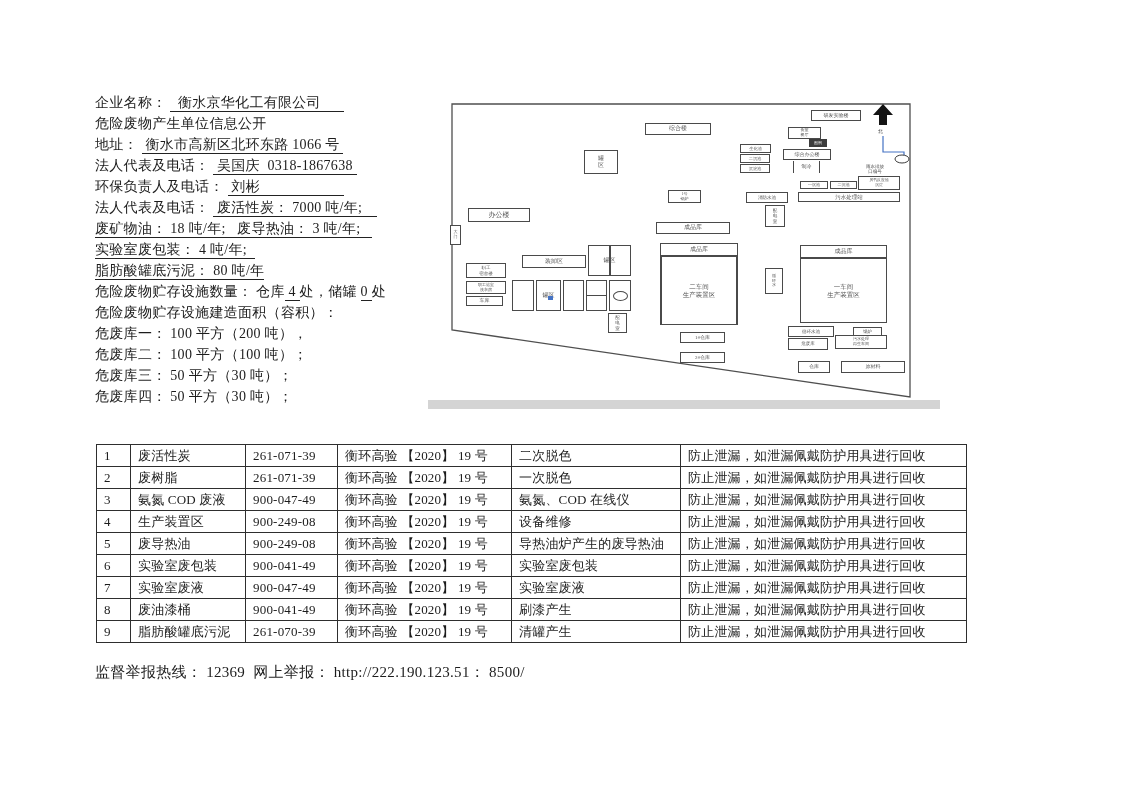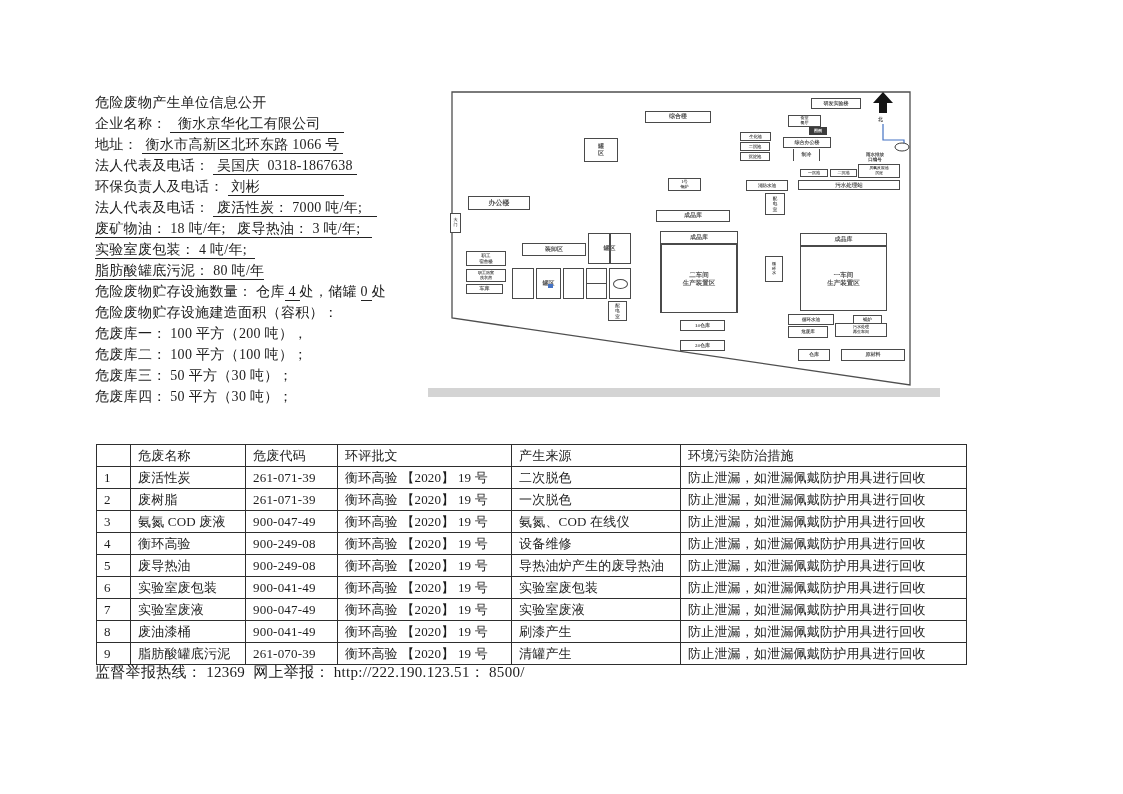--- a/index.html
+++ b/index.html
@@ -16,21 +16,21 @@
   #waste-table{position:absolute;left:96px;top:444px;border-collapse:collapse;
                font-size:13px;table-layout:fixed;}
   #waste-table th,#waste-table td{border:1px solid #2e2e2e;font-weight:normal;
                text-align:left;padding:1px 4px 1px 7px;height:19px;line-height:16px;
                overflow:hidden;white-space:nowrap;letter-spacing:.2px;}
 
   
   #footer-line{position:absolute;left:95px;top:663px;font-size:15px;letter-spacing:.3px;white-space:pre;}
 
   
-  #site-map{position:absolute;left:440px;top:88px;width:480px;height:315px;overflow:visible;font-weight:bold;}
+  #site-map{position:absolute;left:440px;top:100px;width:480px;height:315px;overflow:visible;}
   #site-map svg{position:absolute;left:0;top:0;overflow:visible;}
   .dbox{position:absolute;border:1px solid #4a4a4a;background:#fff;color:#555;
         display:flex;align-items:center;justify-content:center;text-align:center;
         line-height:1.2;white-space:pre-line;box-sizing:border-box;}
   .dbox.dark{background:#3c3c3c;color:#f0f0f0;border-color:#3c3c3c;}
   .dbox.sideonly{border-top:none;border-bottom:none;}
   .dbox.hdiv{background:linear-gradient(to bottom,transparent 48%,#4a4a4a 48%,#4a4a4a 53%,transparent 53%);}
   .dbox.vdiv{background:linear-gradient(to right,transparent 48%,#4a4a4a 48%,#4a4a4a 53%,transparent 53%);}
   .dbox.oval::after{content:"";width:13px;height:8px;border:1px solid #4a4a4a;border-radius:50%;}
   .dbox.blue::after{content:"";position:absolute;width:5px;height:4px;background:#4472c4;left:46%;top:52%;}
@@ -38,22 +38,22 @@
   #north-label{position:absolute;font-size:5px;color:#444;}
   #outfall-label{position:absolute;font-size:4.5px;color:#444;white-space:pre-line;text-align:center;line-height:1.2;}
   #diagram-shadow{position:absolute;left:-12px;top:300px;width:512px;height:9px;background:#c6c6c6;opacity:.75;}
 </style>
 </head>
 <body>
 
 <div>
 
   <div id="info-block">
+      <div class="info-line"><span class="seg">企业名称： </span><span class="seg u">  衡水京华化工有限公司      </span></div>
       <div class="info-line"><span class="seg">危险废物产生单位信息公开</span></div>
-      <div class="info-line"><span class="seg">企业名称： </span><span class="seg u">  衡水京华化工有限公司      </span></div>
       <div class="info-line"><span class="seg">地址： </span><span class="seg u"> 衡水市高新区北环东路 1066 号 </span></div>
       <div class="info-line"><span class="seg">法人代表及电话： </span><span class="seg u"> 吴国庆  0318-1867638 </span></div>
       <div class="info-line"><span class="seg">环保负责人及电话： </span><span class="seg u"> 刘彬                      </span></div>
       <div class="info-line"><span class="seg">法人代表及电话： </span><span class="seg u"> 废活性炭： 7000 吨/年;    </span></div>
       <div class="info-line"><span class="seg u">废矿物油： 18 吨/年;   废导热油： 3 吨/年;   </span></div>
       <div class="info-line"><span class="seg u">实验室废包装： 4 吨/年;  </span></div>
       <div class="info-line"><span class="seg u">脂肪酸罐底污泥： 80 吨/年</span></div>
       <div class="info-line"><span class="seg">危险废物贮存设施数量： 仓库</span><span class="seg u"> 4 </span><span class="seg">处，储罐 </span><span class="seg u">0 </span><span class="seg">处</span></div>
       <div class="info-line"><span class="seg">危险废物贮存设施建造面积（容积）：</span></div>
       <div class="info-line"><span class="seg">危废库一： 100 平方（200 吨），</span></div>
@@ -66,28 +66,20 @@
     <colgroup>
       <col style="width:34px">
         <col style="width:115px">
         <col style="width:92px">
       <col style="width:174px">
         <col style="width:169px">
         <col style="width:286px">
     </colgroup>
     <tbody>
         <tr>
-          <th></th>
-          <th>危废名称</th>
-          <th>危废代码</th>
-          <th>环评批文</th>
-          <th>产生来源</th>
-          <th>环境污染防治措施</th>
-        </tr>
-        <tr>
           <td>1</td>
           <td>废活性炭</td>
           <td>261-071-39</td>
           <td>衡环高验 【2020】 19 号</td>
           <td>二次脱色</td>
           <td>防止泄漏，如泄漏佩戴防护用具进行回收</td>
         </tr>
         <tr>
           <td>2</td>
           <td>废树脂</td>
@@ -99,21 +91,21 @@
         <tr>
           <td>3</td>
           <td>氨氮 COD 废液</td>
           <td>900-047-49</td>
           <td>衡环高验 【2020】 19 号</td>
           <td>氨氮、COD 在线仪</td>
           <td>防止泄漏，如泄漏佩戴防护用具进行回收</td>
         </tr>
         <tr>
           <td>4</td>
-          <td>衡环高验</td>
+          <td>生产装置区</td>
           <td>900-249-08</td>
           <td>衡环高验 【2020】 19 号</td>
           <td>设备维修</td>
           <td>防止泄漏，如泄漏佩戴防护用具进行回收</td>
         </tr>
         <tr>
           <td>5</td>
           <td>废导热油</td>
           <td>900-249-08</td>
           <td>衡环高验 【2020】 19 号</td>

